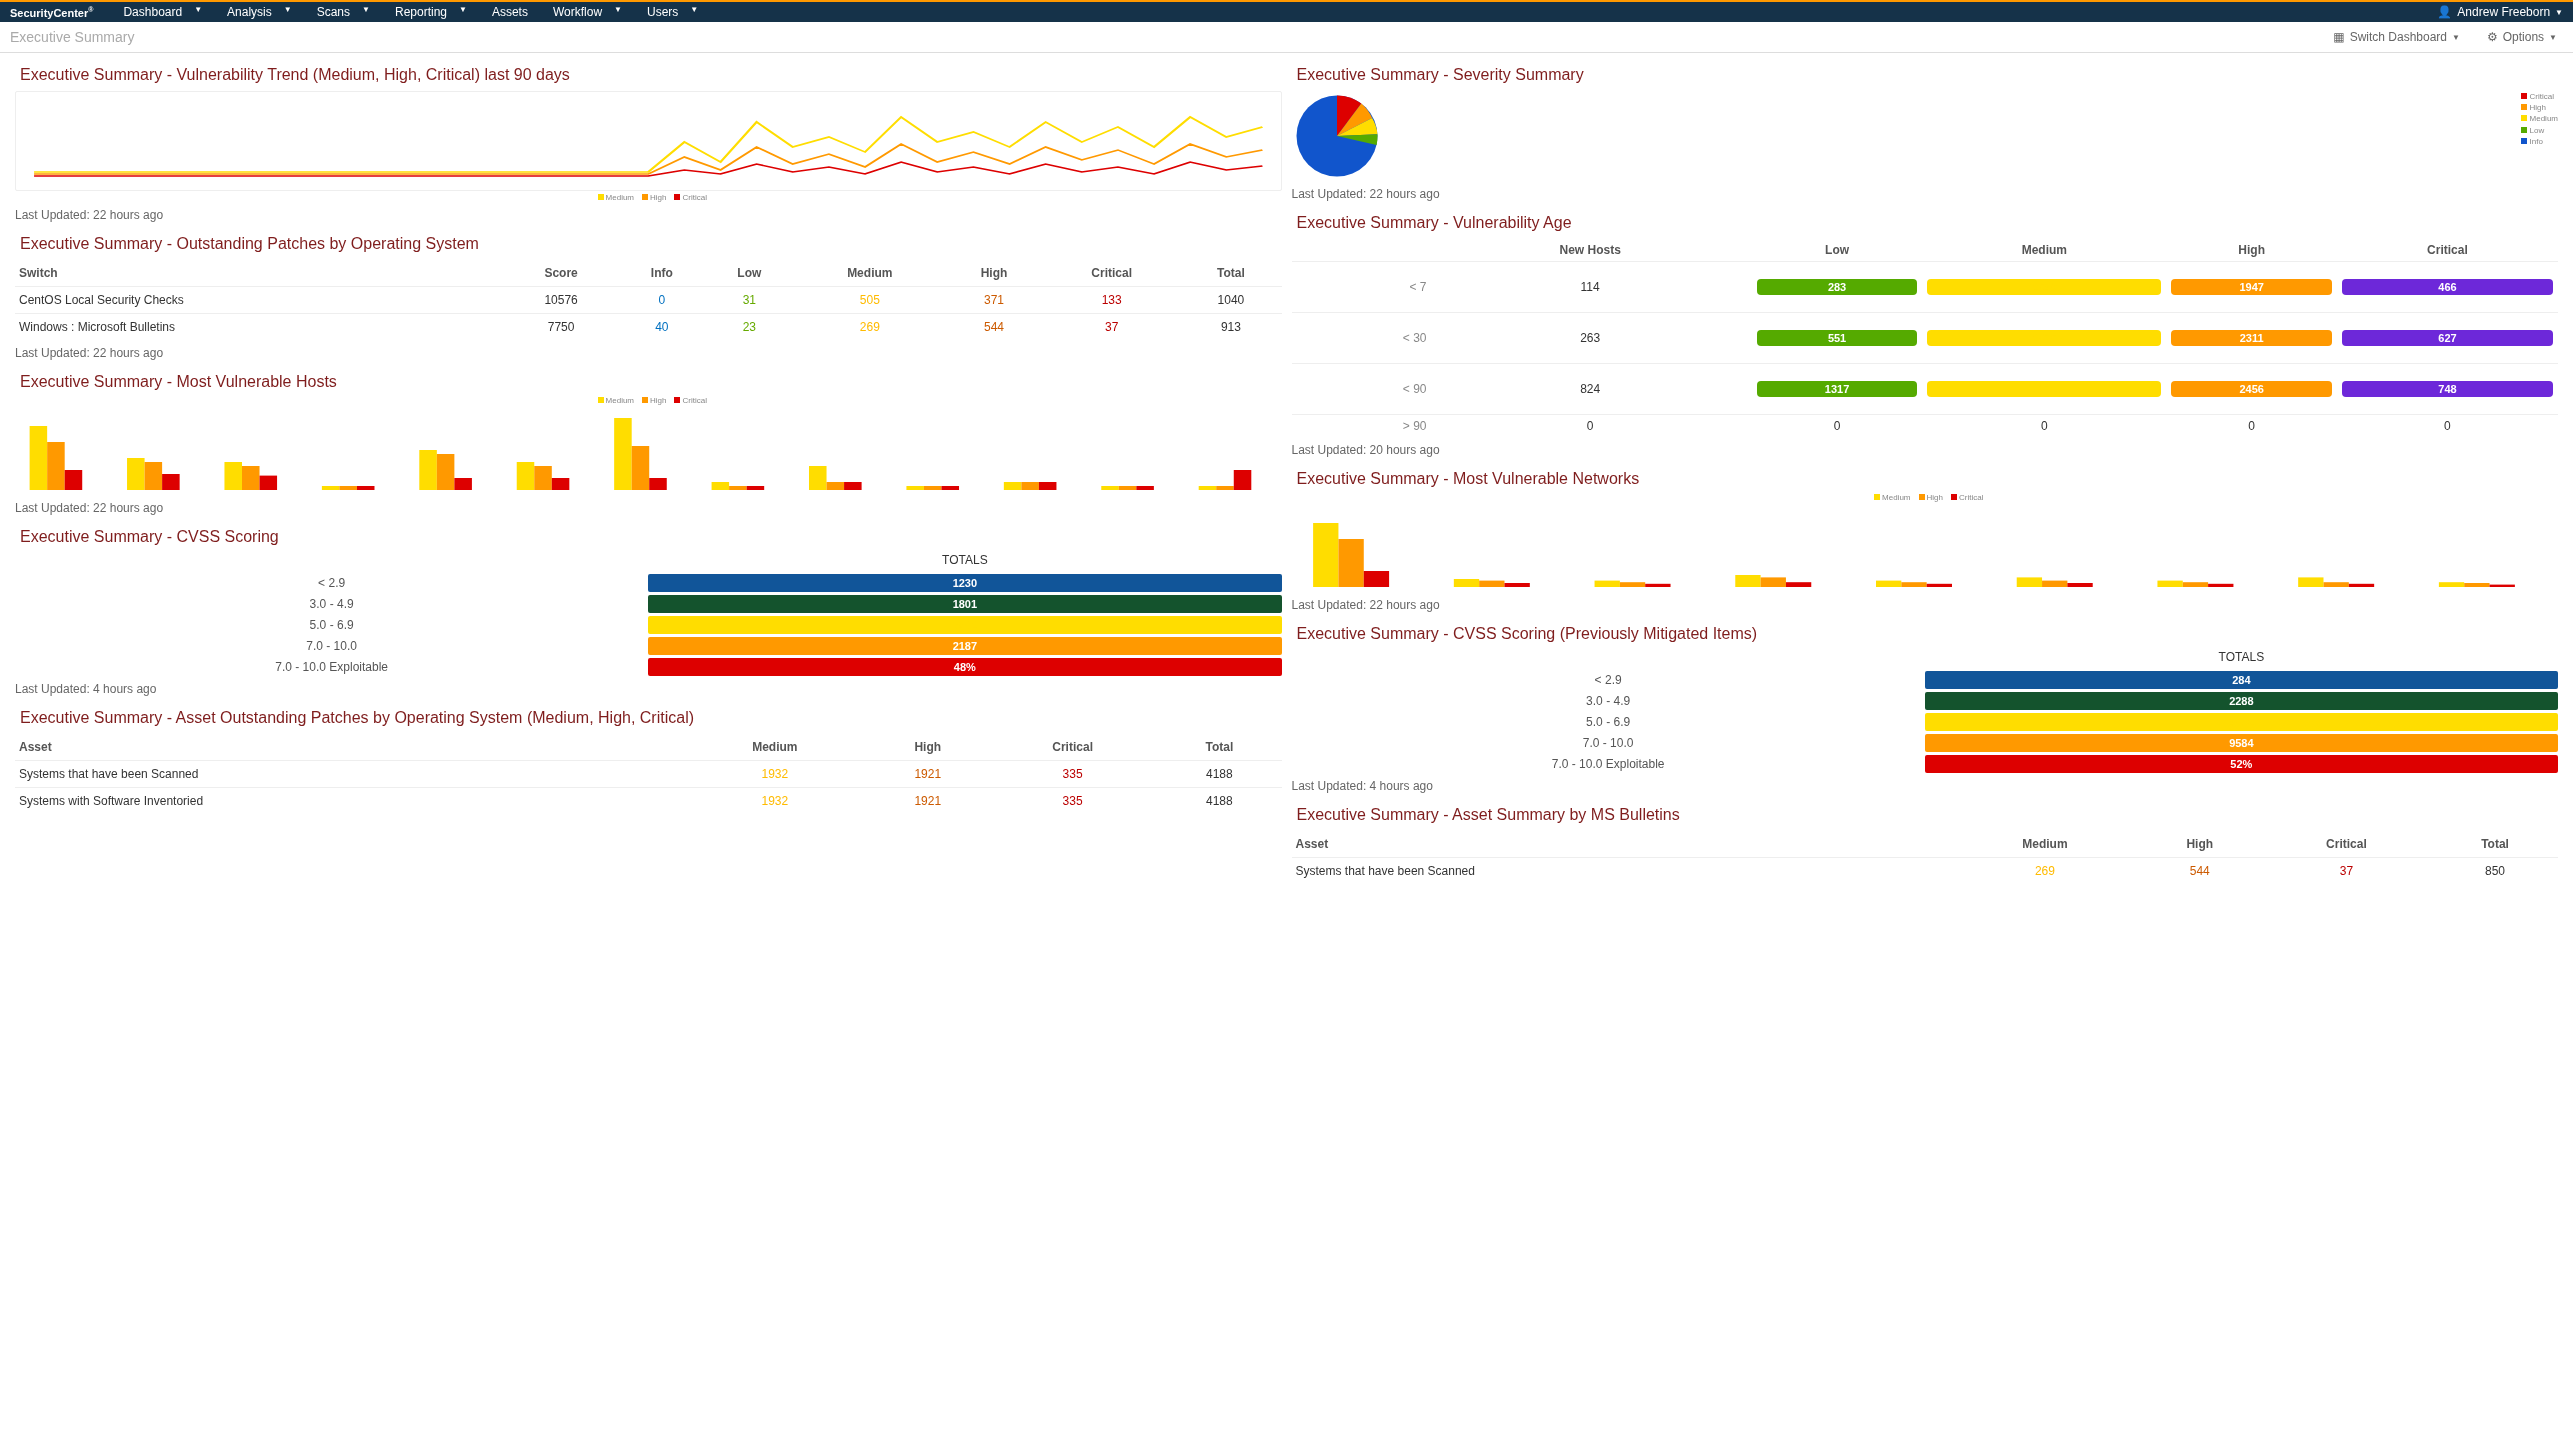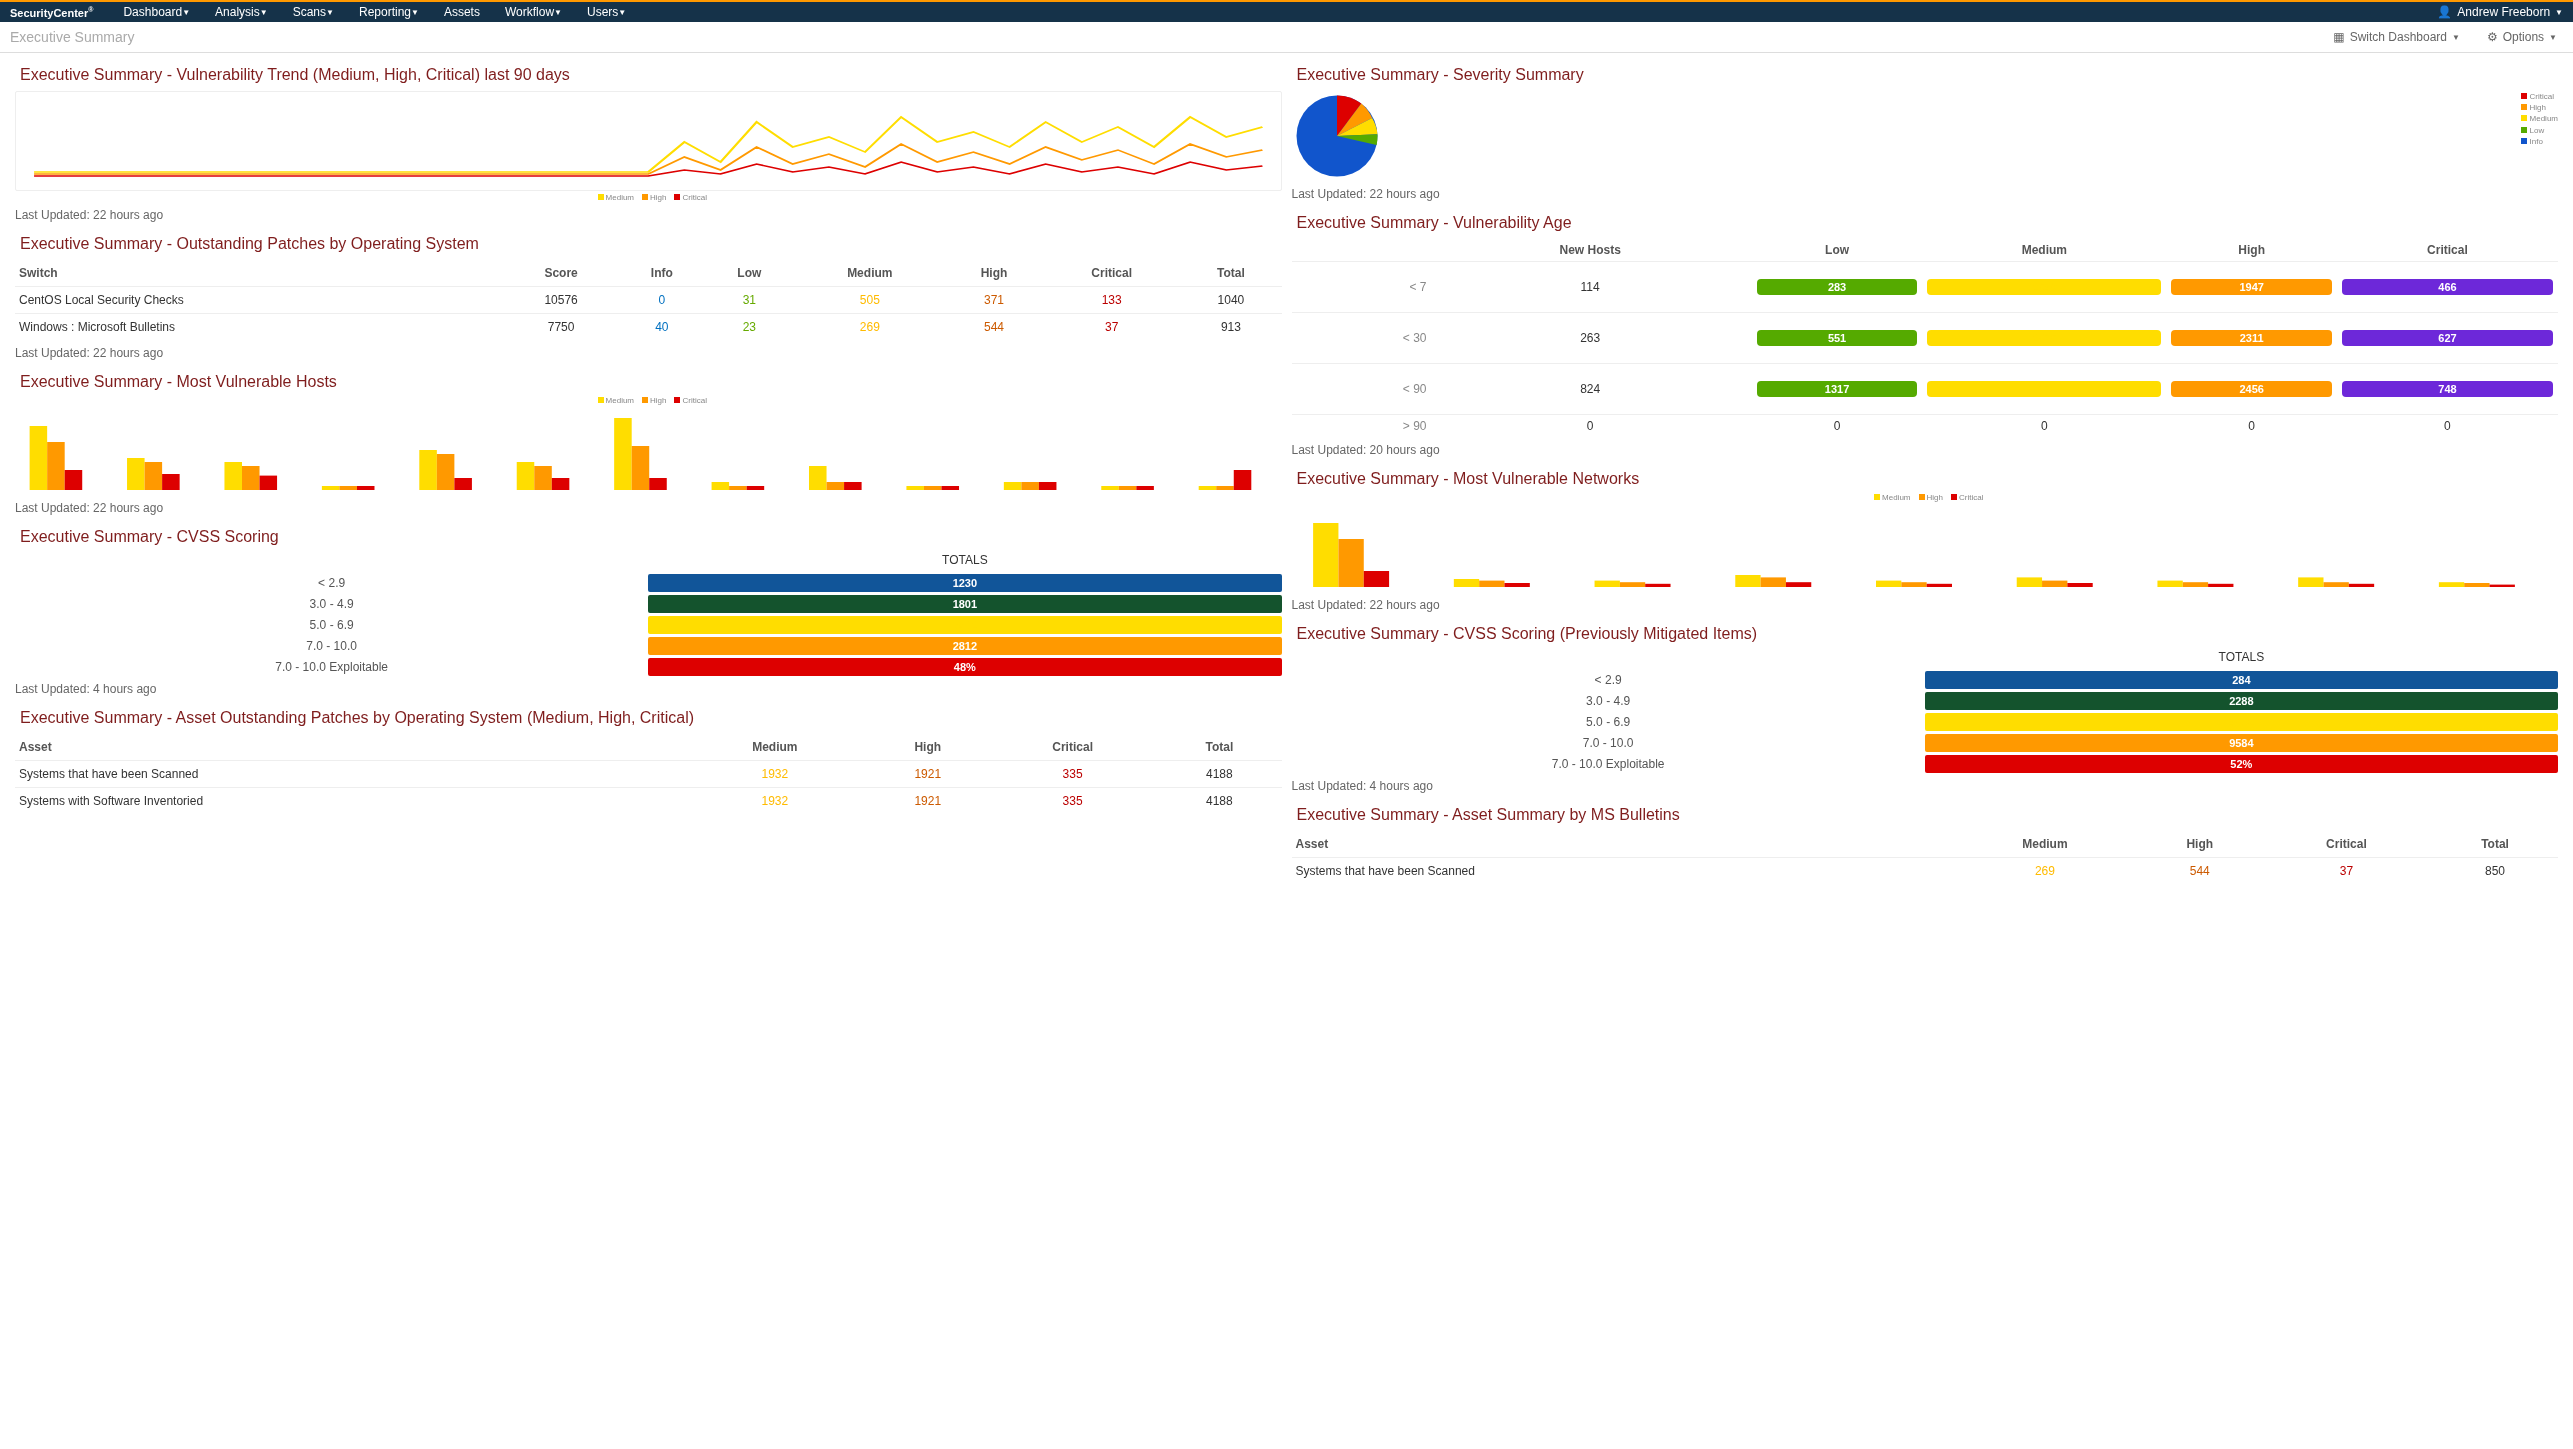--- a/index.html
+++ b/index.html
@@ -1,21 +1,21 @@
 <!DOCTYPE html>
 <html><head>
 <meta charset="utf-8">
 <style>
 * { margin:0; padding:0; box-sizing:border-box; font-family:-apple-system,Helvetica,Arial,sans-serif; }
 body { font-size:12px; color:#333; background:#fff; }
 .topbar { background:#153249; color:#fff; display:flex; align-items:center; height:22px; padding:0 10px; border-top:2px solid #f90; }
 .brand { font-weight:bold; font-size:11px; margin-right:30px; }
 .brand sup{font-size:7px;}
 .navmenu { display:flex; gap:25px; }
-.navitem { cursor:pointer; font-size:12px; display:flex; align-items:center; gap:0; }
+.navitem { cursor:pointer; font-size:12px; display:flex; align-items:flex-start; gap:12px; }
 .caret { font-size:8px; }
 .user { margin-left:auto; display:flex; align-items:center; gap:5px; cursor:pointer;}
 .subbar { border-bottom:1px solid #ddd; padding:6px 10px; display:flex; align-items:center; }
 .pgtitle { color:#aaa; font-size:14px; }
 .swbtn,.optbtn{ margin-left:auto; display:flex; align-items:center; gap:5px; font-size:12px; color:#666; cursor:pointer; padding:2px 6px;}
 .optbtn{margin-left:15px;}
 .cols { display:flex; gap:0; padding:0 10px; }
 .lcol,.rcol{ flex:1; padding:0 5px;}
 .panel { margin-top:10px; }
 .ptitle { color:#7f1d1d; font-size:16px; padding:2px 4px; border:1px solid transparent; border-radius:2px;}
@@ -219,21 +219,21 @@
           <div class="cvss-row">
       <div class="cvss-lbl">3.0 - 4.9</div>
       <div class="cvss-bar b-green">1801</div>
           </div>
           <div class="cvss-row">
       <div class="cvss-lbl">5.0 - 6.9</div>
       <div class="cvss-bar b-yellow">3902</div>
           </div>
           <div class="cvss-row">
       <div class="cvss-lbl">7.0 - 10.0</div>
-      <div class="cvss-bar b-orange">2812</div>
+      <div class="cvss-bar b-orange">2187</div>
           </div>
           <div class="cvss-row">
       <div class="cvss-lbl">7.0 - 10.0 Exploitable</div>
       <div class="cvss-bar b-red">48%</div>
           </div>
         </div>
   <div class="pfooter">Last Updated: 4 hours ago</div>
 </div>
 
 <div class="panel">

